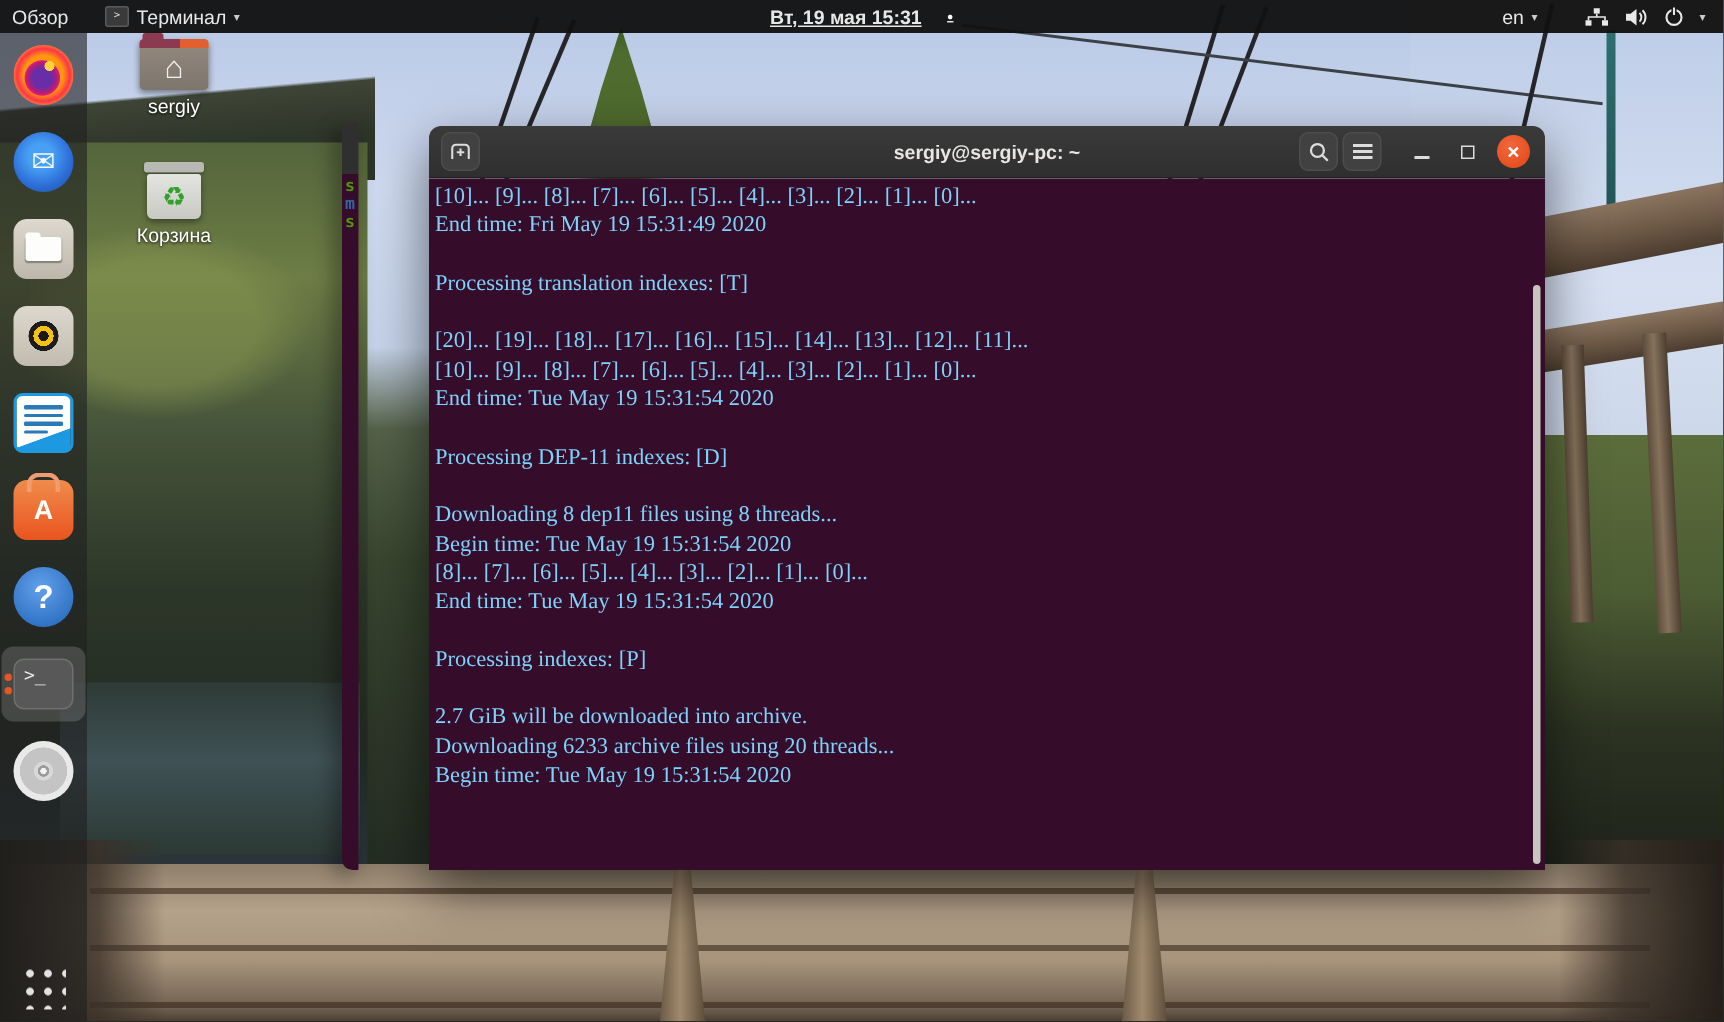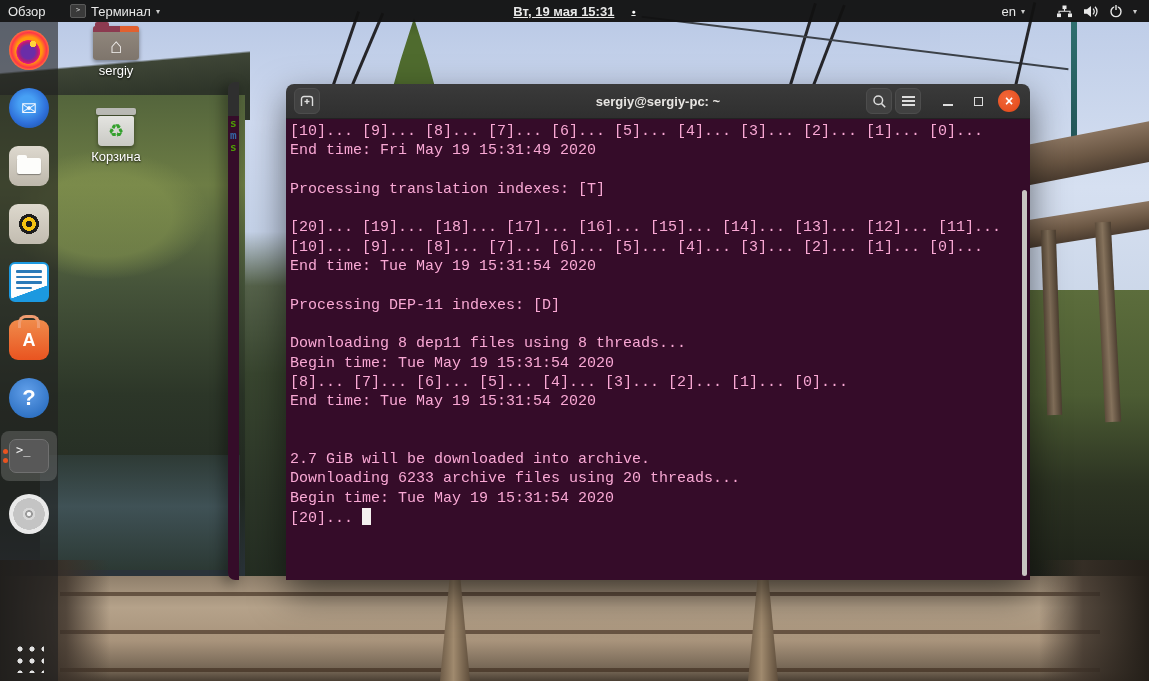--- a/index.html
+++ b/index.html
@@ -78,21 +78,21 @@
   #titlebar{position:absolute;left:0;top:0;width:744px;height:34px;background:linear-gradient(180deg,#3a3a3a,#2f2f2f);border-bottom:1px solid #222;border-radius:8px 8px 0 0;}
   #title{position:absolute;left:0;right:0;top:0;height:34px;display:flex;align-items:center;justify-content:center;color:#e8e6e3;font-size:13px;font-weight:bold;}
   .tb-btn{position:absolute;top:4px;width:26px;height:26px;background:#414141;border:1px solid #4d4d4d;border-radius:6px;box-sizing:border-box;display:flex;align-items:center;justify-content:center;cursor:pointer;}
   .ctl{position:absolute;top:0;height:34px;width:20px;display:flex;align-items:center;justify-content:center;cursor:pointer;}
   .min-glyph{width:10px;height:2px;background:#ddd;margin-top:8px;}
   .max-glyph{width:9px;height:9px;border:1.5px solid #ddd;box-sizing:border-box;}
   .close-btn{position:absolute;top:6px;right:10px;width:22px;height:22px;border-radius:50%;background:radial-gradient(circle at 40% 35%,#f2683a,#e24616);color:#fff;font-size:14px;font-weight:bold;display:flex;align-items:center;justify-content:center;cursor:pointer;line-height:1;}
   .menu-lines{display:flex;flex-direction:column;gap:2.5px;}
   .menu-lines i{display:block;width:13px;height:1.6px;background:#ddd;}
   #termbody{position:absolute;left:0;top:35px;width:744px;height:461px;background:#350c29;box-sizing:border-box;padding:3px 4px;overflow:hidden;}
-  .tline{height:19.3px;white-space:pre;font-family:Liberation Mono, monospace;font-size:15px;color:#f9a8d4;line-height:19.3px;}
+  .tline{height:19.3px;white-space:pre;font-family:Liberation Serif, serif;font-size:15px;color:#7dd3fc;line-height:19.3px;}
   .cursor{display:inline-block;width:9px;height:17px;background:#f4f1ef;vertical-align:-3px;}
   #scrollbar{position:absolute;right:3px;top:106px;width:5px;height:386px;border-radius:3px;background:#c8c5c0;cursor:pointer;}
 
   svg{display:block;}
 </style>
 </head>
 <body>
 
 <div id="wallpaper" class="abs">
   <div class="abs sky-r"></div>
@@ -193,25 +193,25 @@
     <div class="tline">[10]... [9]... [8]... [7]... [6]... [5]... [4]... [3]... [2]... [1]... [0]...</div>
     <div class="tline">End time: Tue May 19 15:31:54 2020</div>
     <div class="tline"></div>
     <div class="tline">Processing DEP-11 indexes: [D]</div>
     <div class="tline"></div>
     <div class="tline">Downloading 8 dep11 files using 8 threads...</div>
     <div class="tline">Begin time: Tue May 19 15:31:54 2020</div>
     <div class="tline">[8]... [7]... [6]... [5]... [4]... [3]... [2]... [1]... [0]...</div>
     <div class="tline">End time: Tue May 19 15:31:54 2020</div>
     <div class="tline"></div>
+    <div class="tline">Processing indexes: [P]</div>
     <div class="tline"></div>
     <div class="tline">2.7 GiB will be downloaded into archive.</div>
     <div class="tline">Downloading 6233 archive files using 20 threads...</div>
     <div class="tline">Begin time: Tue May 19 15:31:54 2020</div>
-    <div class="tline"><span>[20]... </span><span class="cursor"></span></div>
   </div>
   <div id="scrollbar"></div>
 </div>
 
 <div id="topbar" class="abs">
   <div class="item" style="left:0;">
     <span>Обзор</span>
   </div>
   <div class="item" style="left:62px;">
     <span class="mini-term">&gt;</span>

